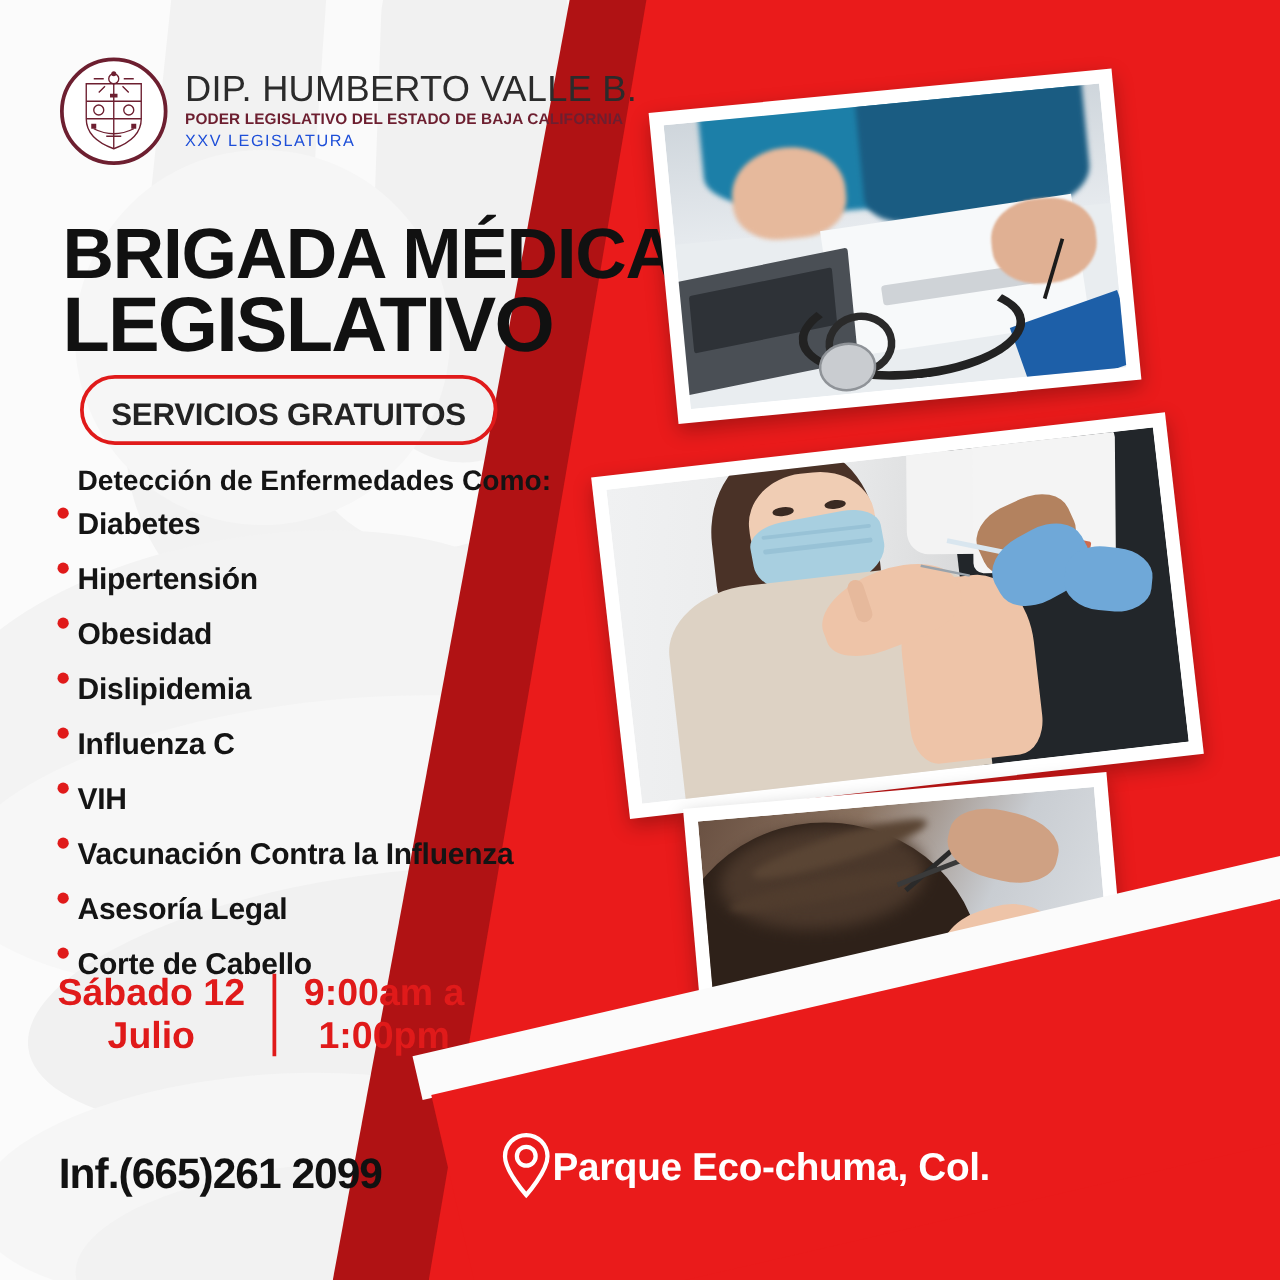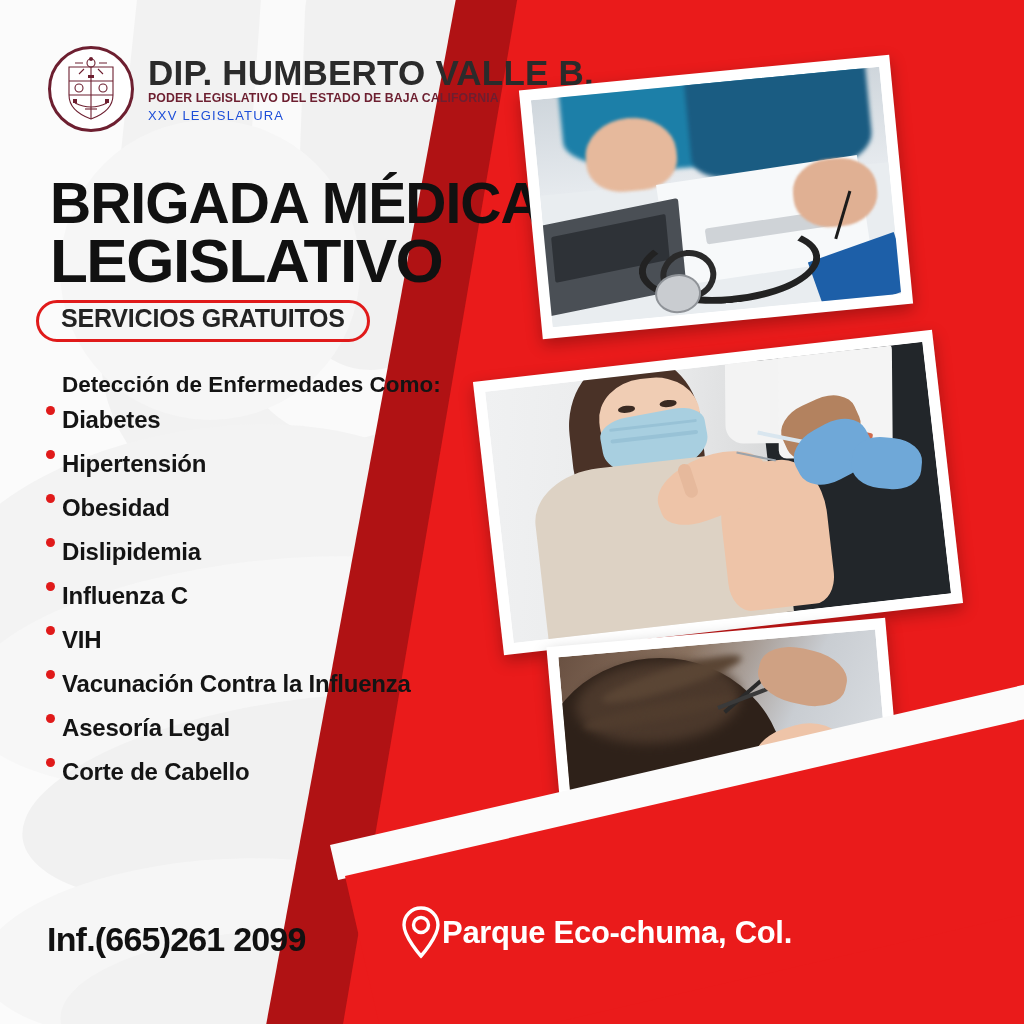--- a/index.html
+++ b/index.html
@@ -62,45 +62,45 @@
   .crest {
     width:86px; height:86px; border-radius:50%;
     border:3px solid #6d1f30;
     display:flex; align-items:center; justify-content:center;
     background:#ffffff;
     flex:0 0 auto;
   }
   .crest svg { display:block; }
   .logo-text { padding-top:2px; }
   .logo-line1 {
-    font-size:35px; font-weight:bold; letter-spacing:.2px;
+    font-size:29px; font-weight:normal; letter-spacing:.2px;
     color:#2b2b2b; line-height:1.02; white-space:nowrap;
   }
   .logo-line2 {
     font-size:12.3px; font-weight:bold; color:#6d1f30;
     letter-spacing:.1px; line-height:1.3; white-space:nowrap;
   }
   .logo-line3 {
     font-size:13px; color:#1d4ed8; letter-spacing:1.2px;
     text-align:left; line-height:1.4; white-space:nowrap;
   }
 
   
   .headline { position:absolute; left:50px; top:176px; }
   .h-line1, .h-line2 {
     font-size:57px; font-weight:bold; color:#111111;
     line-height:.96; letter-spacing:-1px; white-space:nowrap;
   }
   .h-line2 { font-size:62px; letter-spacing:-1.5px; }
 
   .pill {
-    position:absolute; left:36px; top:300px;
+    position:absolute; left:64px; top:300px;
     border:3.5px solid #e01a1a;
     border-radius:40px;
-    padding:2px 22px 8px 22px;
+    padding:16px 22px 8px 22px;
     display:inline-block;
     background:transparent;
   }
   .pill-text {
     font-size:25px; font-weight:bold; color:#232323;
     letter-spacing:-.2px; white-space:nowrap; line-height:1.05;
   }
 
   
   .list-heading {
@@ -324,20 +324,31 @@
       <li class="svc-item">
         <span class="dot"></span>
         <span class="svc-label">Asesoría Legal</span>
       </li>
       <li class="svc-item">
         <span class="dot"></span>
         <span class="svc-label">Corte de Cabello</span>
       </li>
     </ul>
 
+  <div class="datetime">
+    <div class="dt-block">
+      <div>Sábado 12</div>
+      <div>Julio</div>
+    </div>
+    <div class="dt-sep"></div>
+    <div class="dt-block">
+      <div>9:00am a</div>
+      <div>1:00pm</div>
+    </div>
+  </div>
 
   <div class="photo photo-1">
     <div class="img">
       <div class="p1-bg"></div>
       <div class="p1-scrub"></div>
       <div class="p1-scrub2"></div>
       <div class="p1-desk"></div>
       <div class="p1-hand1"></div>
       <div class="p1-paper"></div>
       <div class="p1-clip"></div>

